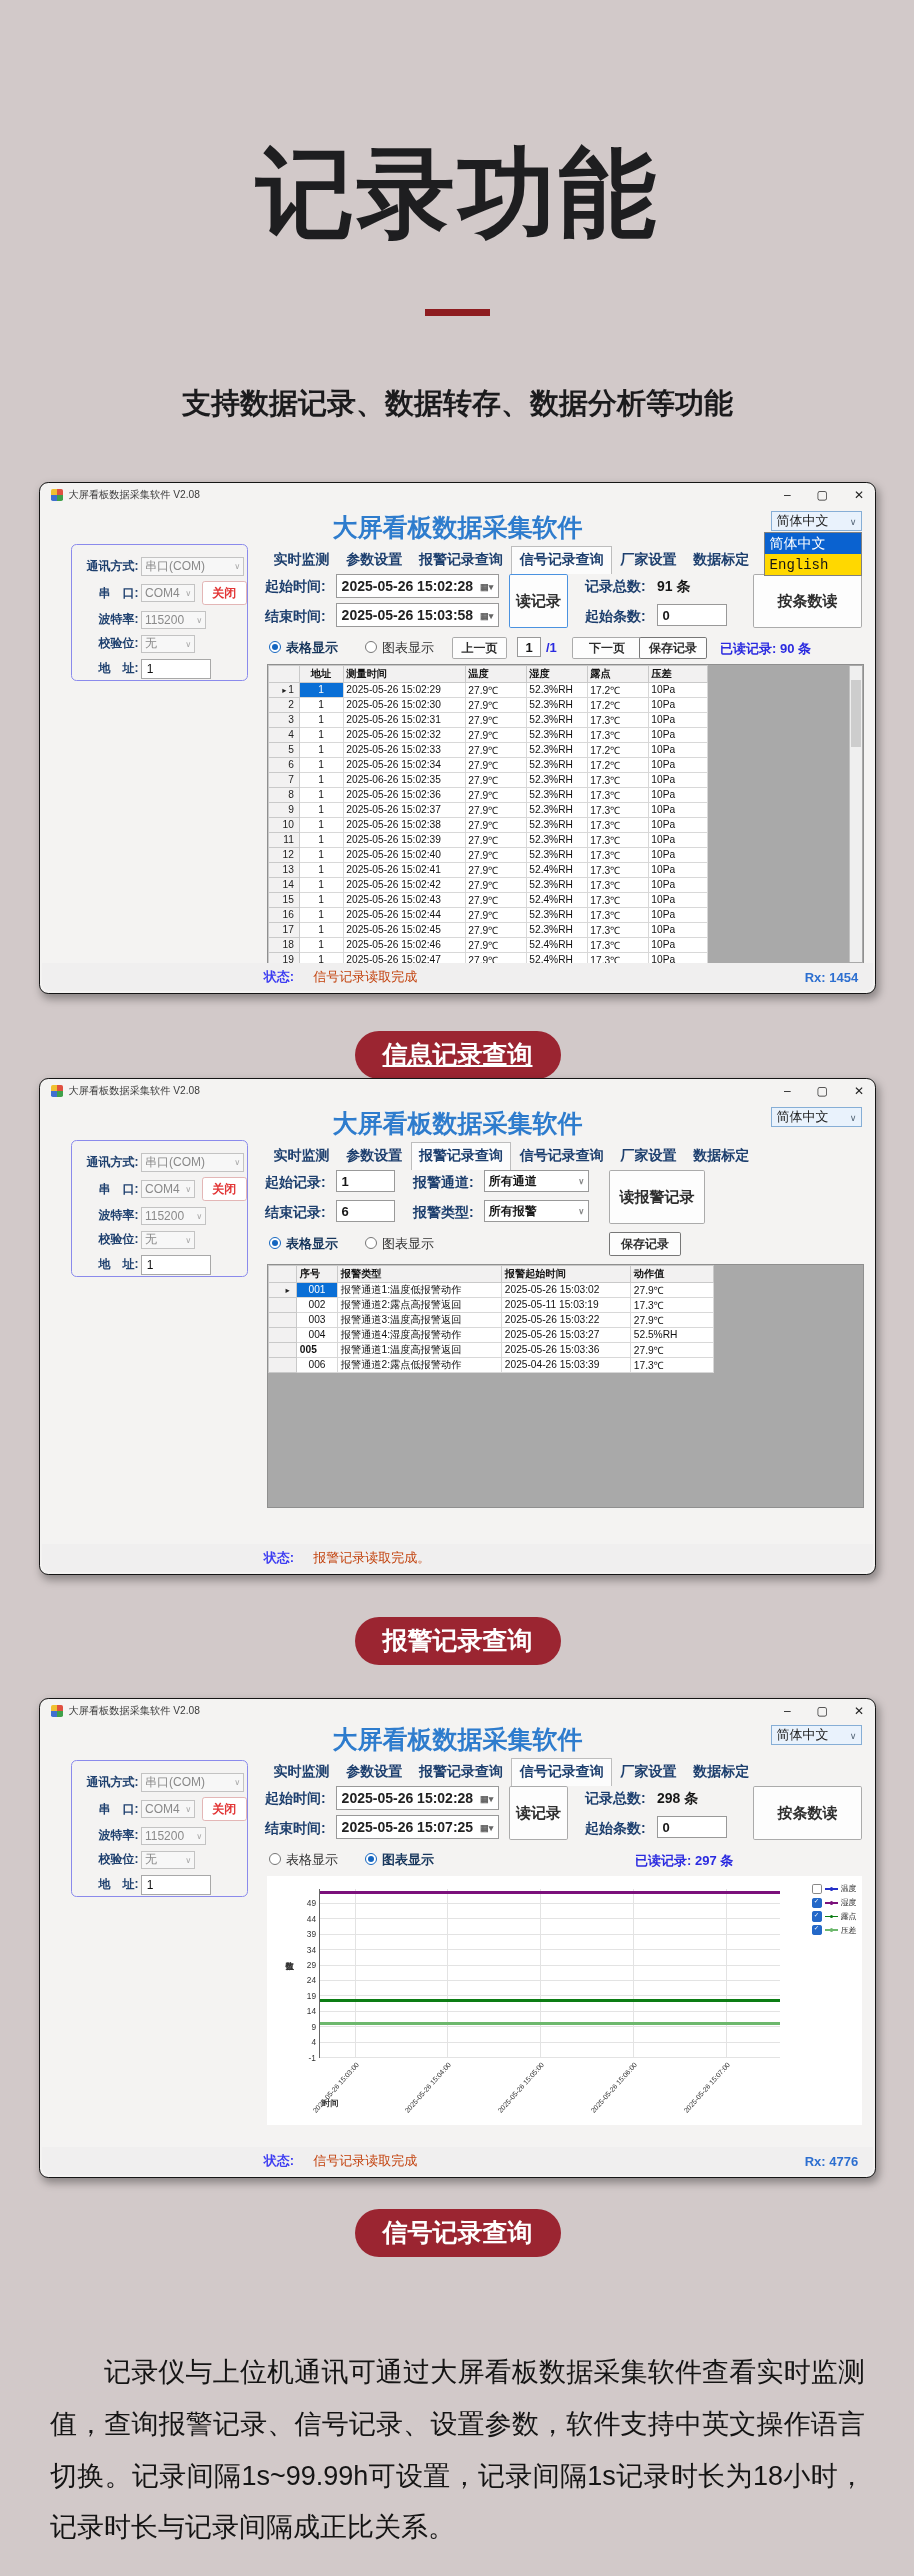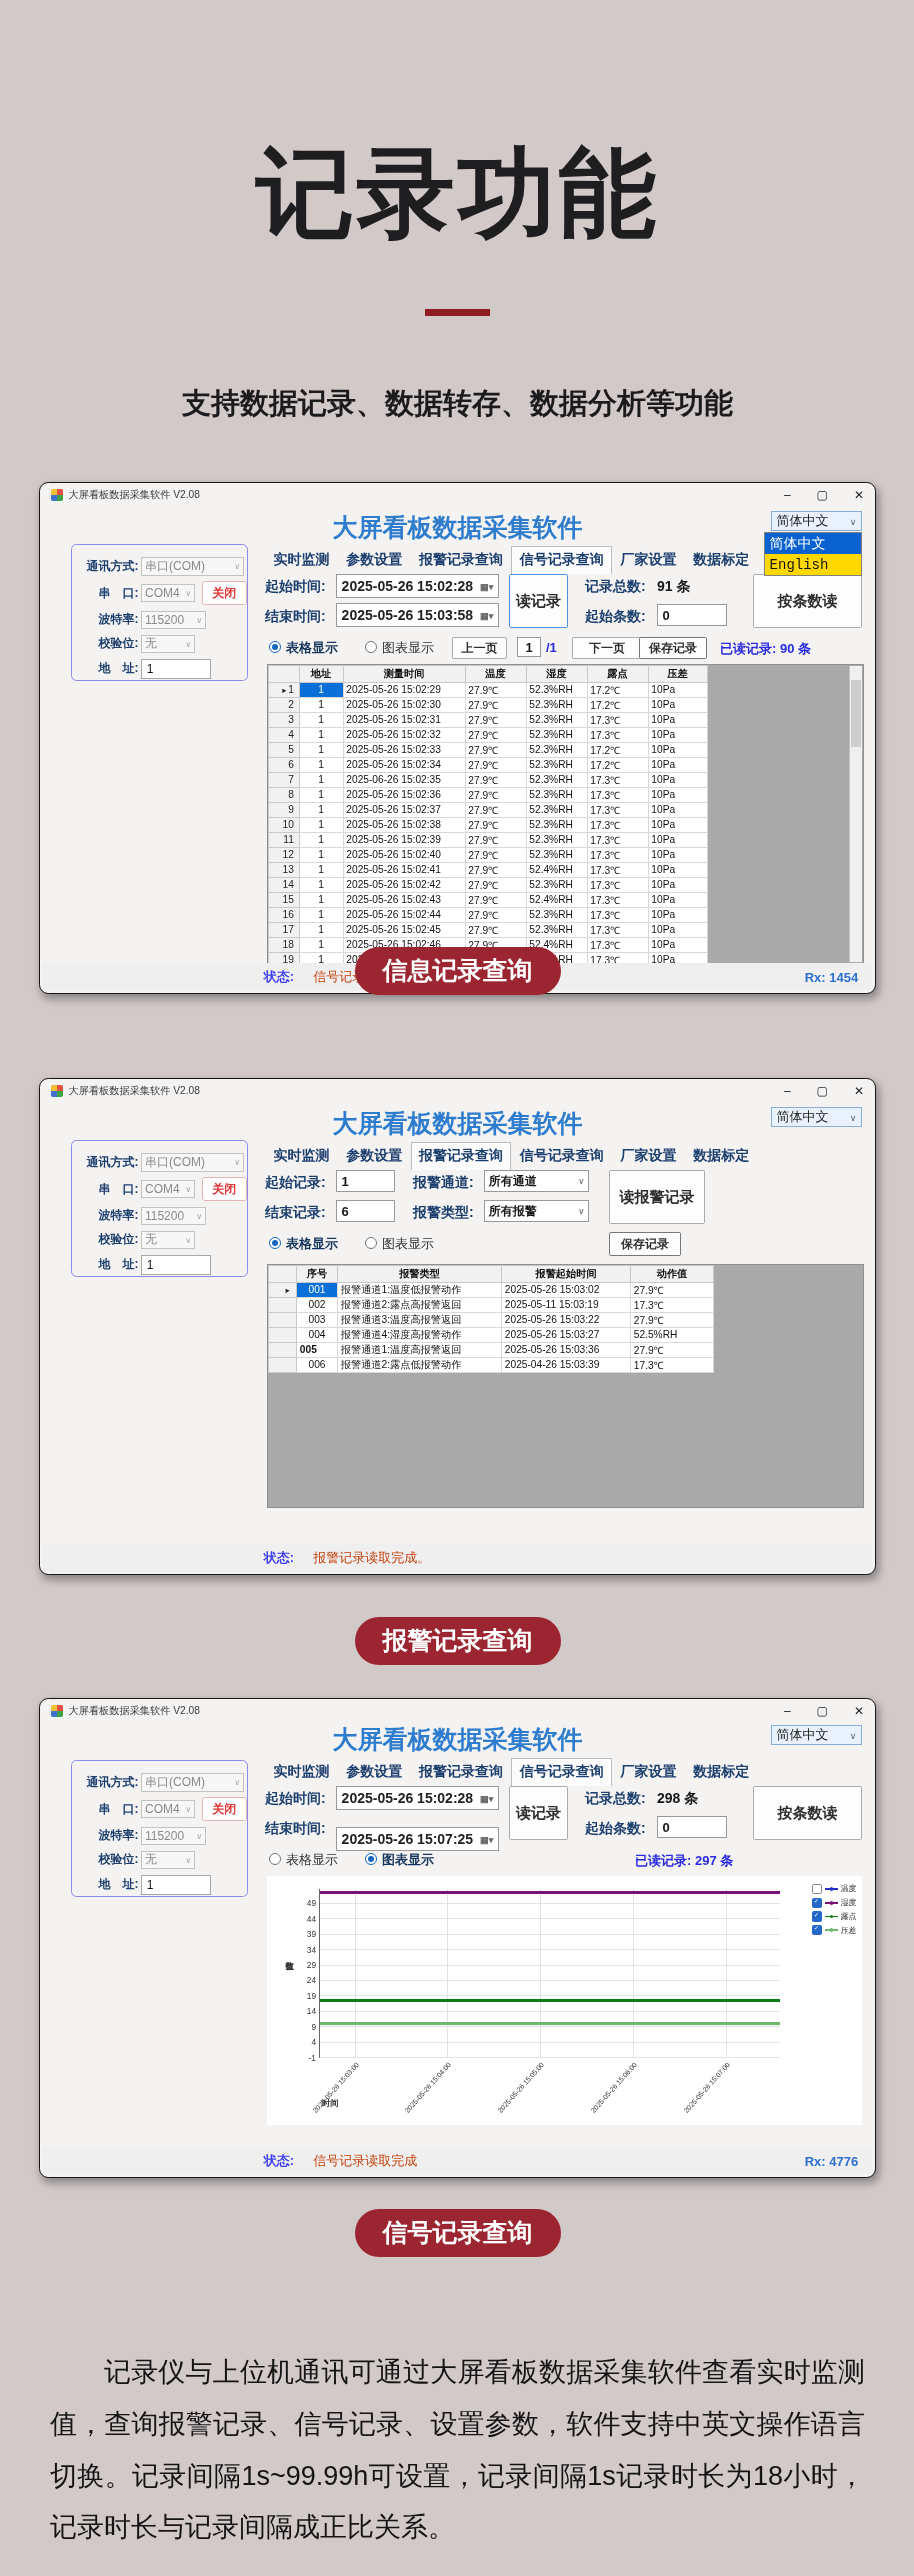--- a/index.html
+++ b/index.html
@@ -46,21 +46,21 @@
   .btn.blue{border:1.8px solid #4a92e0;}
   .radio{position:absolute;width:12px;height:12px;border-radius:50%;border:0.9px solid #767676;background:#fff;box-sizing:border-box;}
   .radio.on{border-color:#1566c0;}
   .radio.on::after{content:"";position:absolute;inset:1.8px;border-radius:50%;background:#1566c0;}
   .rlabel{position:absolute;font-size:13px;color:#333;white-space:nowrap;}
   .rlabel.b{font-weight:700;color:#17365c;}
   .bluecount{position:absolute;font-size:13px;font-weight:700;color:#2a2ae0;white-space:nowrap;}
 
   .grid{position:absolute;background:#a9a9a9;border:0.9px solid #8f8f8f;overflow:hidden;}
   table.dgv{border-collapse:collapse;table-layout:fixed;font-size:10.2px;color:#111;}
-  .dgv th{background:#f2f1f1;font-weight:700;border:0.9px solid #c9c9c9;height:15.7px;text-align:center;padding:0 2.8px;overflow:hidden;white-space:nowrap;}
+  .dgv th{background:#f2f1f1;font-weight:700;border:0.9px solid #c9c9c9;height:15.7px;text-align:left;padding:0 2.8px;overflow:hidden;white-space:nowrap;}
   .dgv td{background:#fff;border:0.9px solid #d8d8d8;height:14px;padding:0 2.8px;white-space:nowrap;overflow:hidden;}
   .dgv td.rowhdr{background:#f2f1f1;border-color:#c9c9c9;text-align:right;padding-right:4.6px;color:#222;}
   .dgv tr.selected td.rowhdr::before{content:"▸";font-size:8.3px;margin-right:1.8px;}
   .dgv tr.selected td.selcell{background:#0a6fd6;color:#fff;text-align:center;}
   .vscroll{position:absolute;top:0.9px;right:0.9px;bottom:0.9px;width:12px;background:#efefef;border-left:0.9px solid #c2c2c2;}
   .vscroll .thumb{position:absolute;top:14px;left:0.9px;right:0.9px;height:67px;background:#cdcdcd;}
   .statusbar{position:absolute;left:1.8px;right:1.8px;bottom:1.8px;height:28px;background:#f0efef;border-radius:0 0 7.4px 7.4px;font-size:13px;display:flex;align-items:center;}
   .st-label{color:#3d3df2;font-weight:700;margin-left:222px;}
   .st-text{color:#c2410c;margin-left:19px;}
   .st-rx{margin-left:auto;margin-right:15px;color:#2d6fd0;font-weight:600;}
@@ -411,21 +411,21 @@
         <div class="thumb"></div>
       </div>
   </div>
 
   <div class="statusbar">
     <span class="st-label">状态:</span>
     <span class="st-text">信号记录读取完成</span>
     <span class="st-rx">Rx: 1454</span>
   </div>
 </div>
-<div class="badge" style="top:947px;">信息记录查询</div>
+<div class="badge" style="top:1031px;text-decoration:underline;">信息记录查询</div>
 
 <div class="window" style="top:1078px;height:495px;">
   <div class="titlebar">
     <span class="app-ico"></span>
     <span class="tb-text">大屏看板数据采集软件 V2.08</span>
     <span class="win-btns">
       <span>–</span>
       <span>▢</span>
       <span>✕</span>
     </span>
@@ -639,21 +639,21 @@
       <div class="addr-input">1</div>
       </div>
   </div>
 
   <span class="flabel" style="left:225px;top:91px;">起始时间:</span>
   <div class="dateinput" style="left:296px;top:87px;">
       <span>2025-05-26 15:02:28</span>
       <span class="cal">▦▾</span>
     </div>
   <span class="flabel" style="left:225px;top:121px;">结束时间:</span>
-  <div class="dateinput" style="left:296px;top:128px;">
+  <div class="dateinput" style="left:296px;top:116px;">
       <span>2025-05-26 15:07:25</span>
       <span class="cal">▦▾</span>
     </div>
   <div class="btn" style="left:469px;top:87px;width:59px;height:54px;font-size:15px;">读记录</div>
   <span class="flabel" style="left:545px;top:91px;">记录总数:</span>
   <span class="fvalue" style="left:617px;top:91px;">298 条</span>
   <span class="flabel" style="left:545px;top:121px;">起始条数:</span>
   <div class="numinput" style="left:617px;top:117px;width:70px;">0</div>
   <div class="btn" style="left:713px;top:87px;width:109px;height:54px;font-size:15px;">按条数读</div>
 

